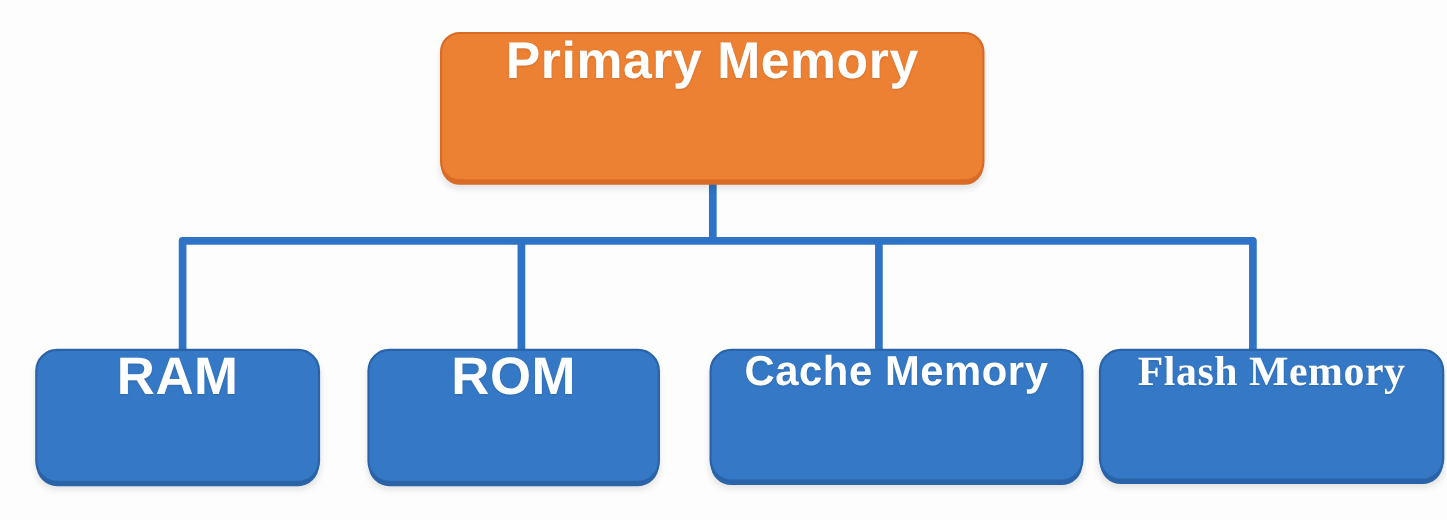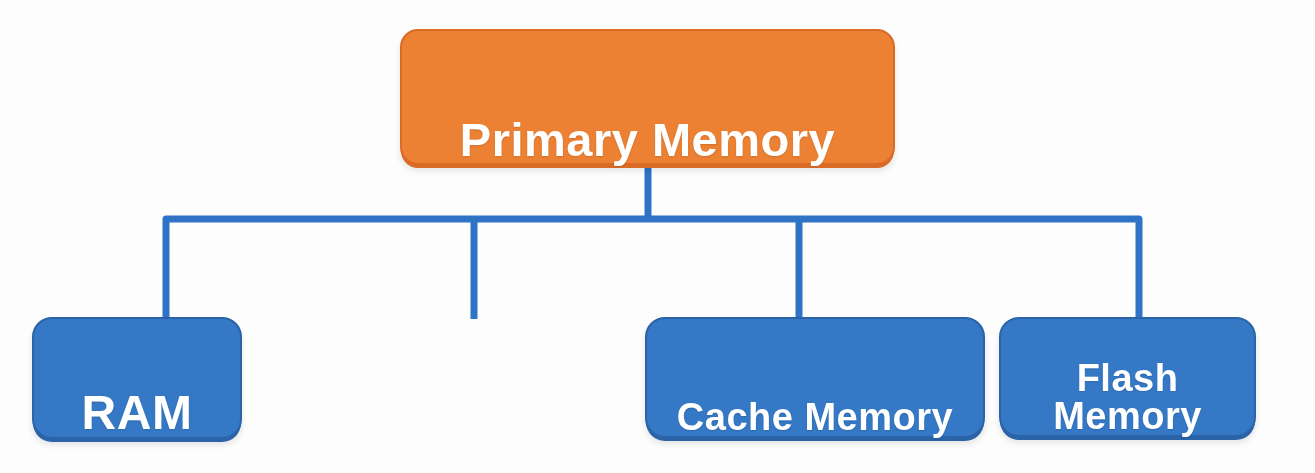--- a/index.html
+++ b/index.html
@@ -34,21 +34,21 @@
   .conn {
     fill: none;
     stroke: var(--connector);
     stroke-width: 7;
     stroke-linejoin: round;
     stroke-linecap: butt;
   }
   .node {
     position: absolute;
     display: flex;
-    align-items: flex-end;
+    align-items: flex-start;
     justify-content: center;
     color: var(--text);
     font-weight: bold;
     text-align: center;
     box-sizing: border-box;
   }
   .node .label {
     display: block;
     line-height: 1;
     letter-spacing: 0.5px;
@@ -65,24 +65,24 @@
     font-size: 47px;
     box-shadow: 0 4px 0 -1px var(--root-edge), 0 6px 6px rgba(0,0,0,0.10);
   }
   .child-node {
     top: 317px;
     background: var(--child-fill);
     border: 2px solid var(--child-edge);
     border-radius: 20px;
     box-shadow: 0 4px 0 -1px var(--child-edge), 0 6px 6px rgba(0,0,0,0.10);
   }
-  .node-ram   { left: 32px;  width: 210px; height: 122px; font-size: 48px; }
+  .node-ram   { left: 32px;  width: 259px; height: 122px; font-size: 48px; }
   .node-rom   { left: 334px; width: 266px; height: 122px; font-size: 48px; }
   .node-cache { left: 645px; width: 340px; height: 121px; font-size: 38px; }
-  .node-flash { left: 999px; width: 257px; height: 120px; font-size: 38px; }
+  .node-flash { left: 999px; width: 314px; height: 120px; font-size: 38px; font-family: Liberation Serif, serif; }
 </style>
 </head>
 <body>
 
 <div class="canvas">
 
   <svg class="connectors" viewBox="0 0 1315 473" xmlns="http://www.w3.org/2000/svg" aria-hidden="true">
     <path class="conn" d="M648 163 L648 219"></path>
     <path class="conn" d="M166 319 L166 219 L1139 219 L1139 319"></path>
     <path class="conn" d="M474 219 L474 319"></path>
@@ -90,20 +90,23 @@
   </svg>
 
   <div class="node root-node">
     <span class="label">Primary Memory</span>
   </div>
 
   <div class="node child-node node-ram">
     <span class="label">RAM</span>
   </div>
 
+  <div class="node child-node node-rom">
+    <span class="label">ROM</span>
+  </div>
 
   <div class="node child-node node-cache">
     <span class="label">Cache Memory</span>
   </div>
 
   <div class="node child-node node-flash">
     <span class="label">Flash Memory</span>
   </div>
 
 </div>

